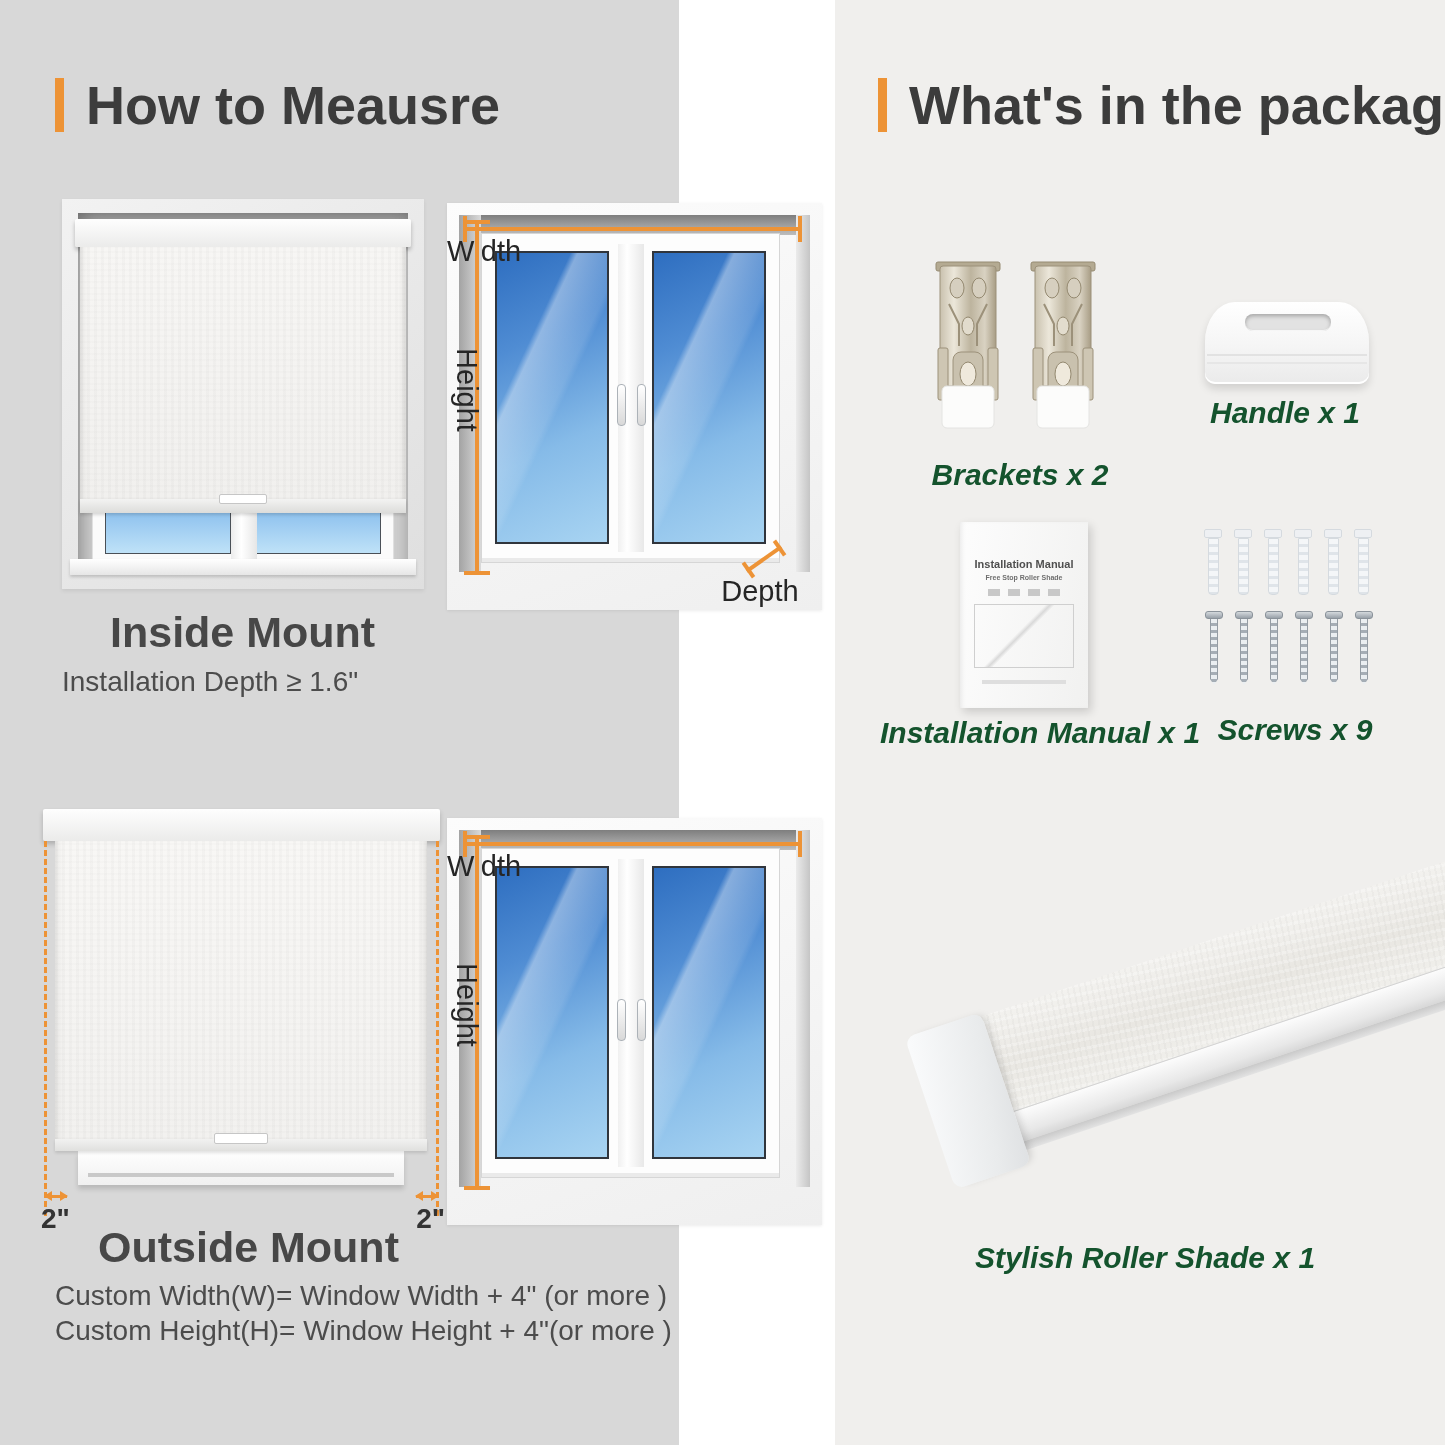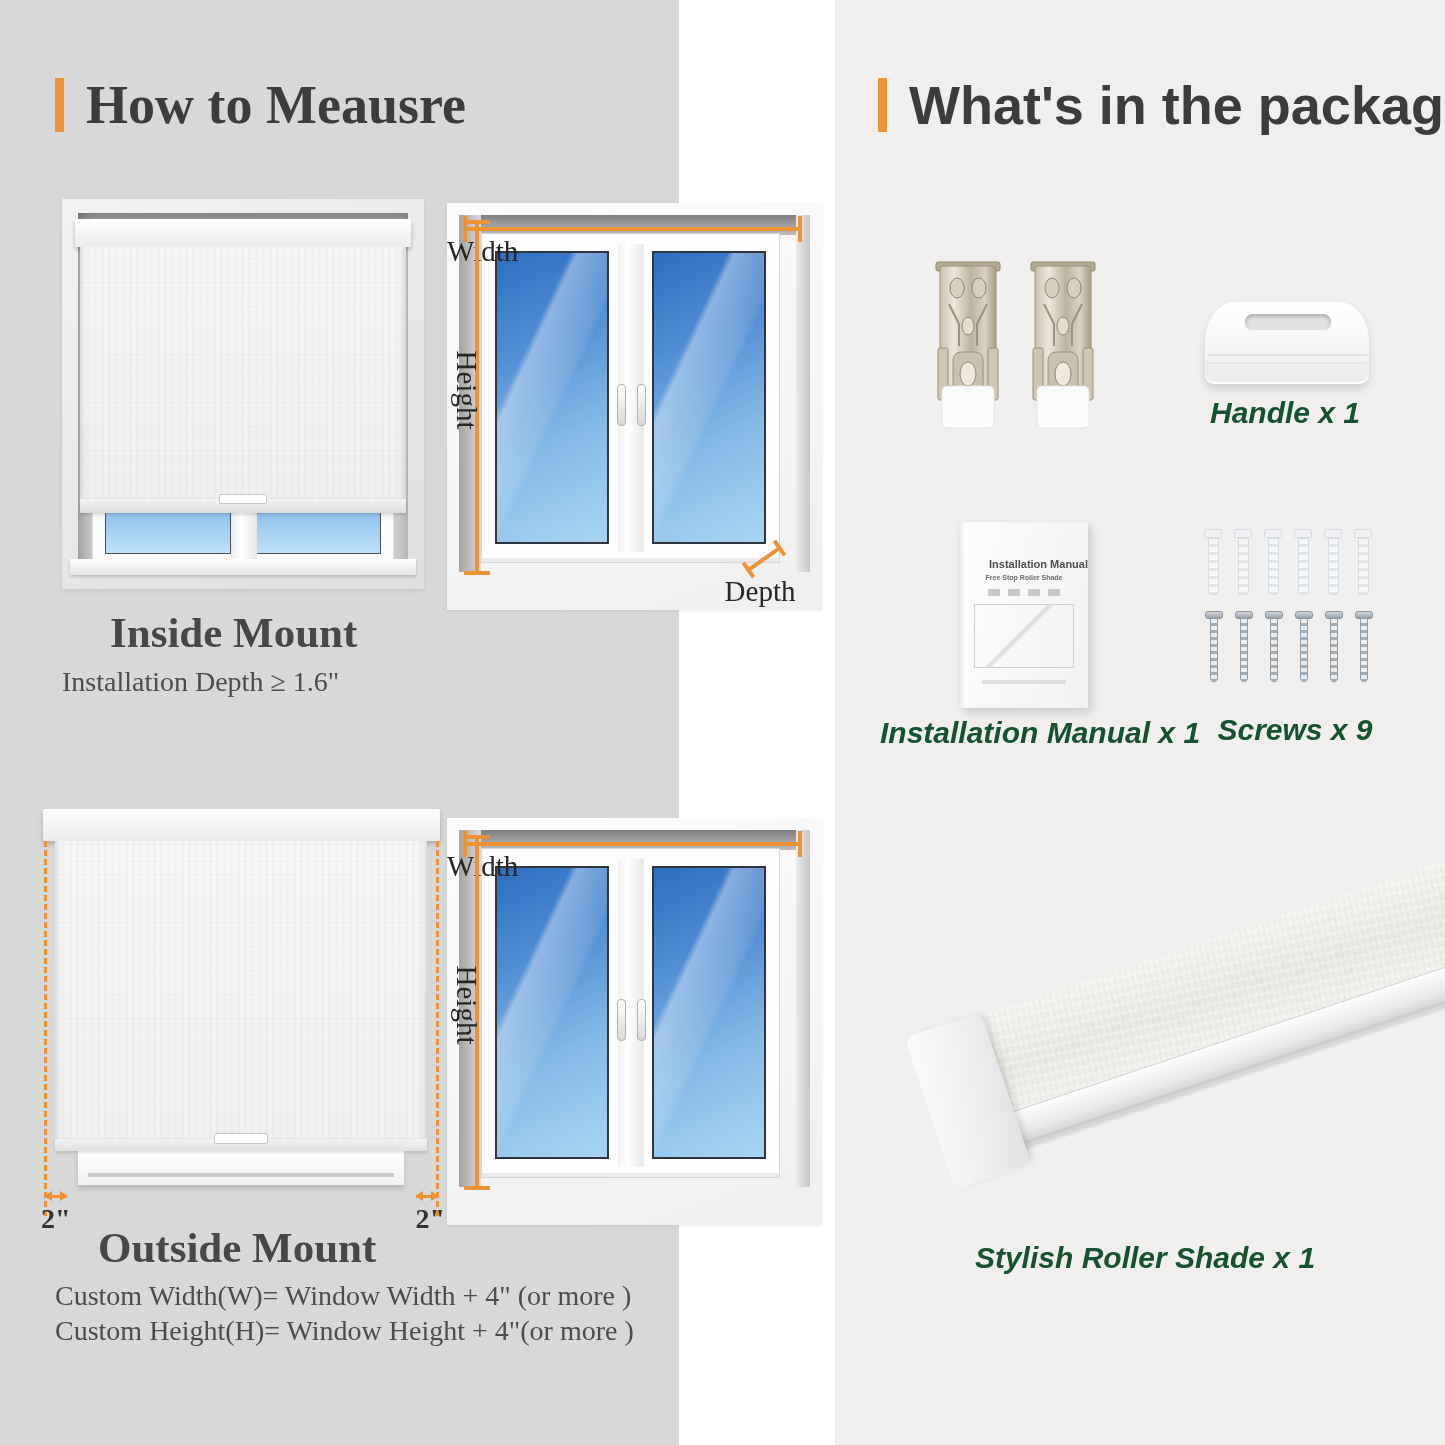--- a/index.html
+++ b/index.html
@@ -1,21 +1,21 @@
 <!DOCTYPE html>
 <html style="--accent: #ED9336; --panel-left-bg: #d8d8d8; --panel-right-bg: #f0efed; --title-color: #3c3c3c; --glass-blue: #4f8cd3;"><head>
 <meta charset="utf-8">
 <style>
   html,body { margin:0; padding:0; background:#fff; }
   * { box-sizing:border-box; }
   .canvas {
     position:relative; width:1445px; height:1445px; overflow:hidden;
     font-family:"Liberation Sans", sans-serif; color:#333;
   }
-  .panel-left  { position:absolute; left:0; top:0; width:679px; height:1445px; background:var(--panel-left-bg,#d8d8d8);font-family:Liberation Serif, serif; }
+  .panel-left  { position:absolute; left:0; top:0; width:679px; height:1445px; background:var(--panel-left-bg,#d8d8d8); }
   .panel-right { position:absolute; left:835px; top:0; width:610px; height:1445px; background:var(--panel-right-bg,#f0efed); }
 
   
   .sec-title { position:absolute; display:flex; align-items:center; gap:22px; }
   .sec-title .bar { width:9px; height:54px; background:var(--accent,#ED9336); }
   .sec-title .txt { font-size:54px; font-weight:bold; color:var(--title-color,#3c3c3c); line-height:58px; white-space:nowrap; }
 
   .heading { position:absolute; font-size:43px; font-weight:bold; color:#474747; white-space:nowrap; }
   .bodytext { position:absolute; font-size:28px; color:#4c4c4c; }
   .bodytext div { height:33.5px; line-height:33.5px; white-space:nowrap; }
@@ -110,21 +110,21 @@
     background:linear-gradient(180deg,#ffffff,#f5f5f5 55%,#eaeaea);
     border-radius:30px 30px 10px 10px / 40px 40px 10px 10px;
     box-shadow:0 5px 9px rgba(0,0,0,.13), inset 0 -2px 0 #fff; }
   .pk-handle .slot { position:absolute; left:40px; top:12px; width:86px; height:17px; background:#e2e2e2; border-radius:8px;
     box-shadow: inset 0 2px 4px rgba(0,0,0,.28), inset 0 -1px 0 #ffffff; }
   .pk-handle .lines { position:absolute; left:2px; right:2px; top:52px; height:10px;
     border-top:2px solid #e2e2e2; border-bottom:2px solid #e6e6e6; }
 
   .pk-manual { position:absolute; left:960px; top:522px; width:128px; height:186px;
     background:linear-gradient(100deg,#fdfdfd,#f1f1f0); box-shadow:3px 4px 9px rgba(0,0,0,.16), inset 4px 0 6px -4px rgba(0,0,0,.12); }
-  .pk-manual .m-title { margin-top:36px; text-align:right; font-size:11px; font-weight:bold; color:#4f4f4f; }
+  .pk-manual .m-title { margin-top:36px; text-align:center; font-size:11px; font-weight:bold; color:#4f4f4f; }
   .pk-manual .m-sub { margin-top:4px; text-align:center; font-size:7px; font-weight:bold; color:#6e6e6e; }
   .pk-manual .m-squiggles { margin:8px auto 0; width:72px; height:7px;
     background:repeating-linear-gradient(90deg,#c8c8c8 0 12px, transparent 12px 20px); }
   .pk-manual .m-fig { margin:8px auto 0; width:100px; height:64px; border:1px solid #cfcfcf;
     background:linear-gradient(135deg, transparent 44%, #d9d9d9 47%, transparent 50%); }
   .pk-manual .m-foot { margin:12px auto 0; width:84px; height:4px; background:#dedede; }
 
   .anchor { position:absolute; width:18px; height:68px; opacity:.88; }
   .anchor .cap { width:18px; height:9px; background:#eef1f4; border:1px solid #d2d8de; border-radius:2px; }
   .anchor .abody { margin:0 auto; width:11px; height:57px;
@@ -309,20 +309,21 @@
         <ellipse cx="44" cy="28" rx="7" ry="10" fill="#d6cfbf" stroke="#93886f"></ellipse>
         <path d="M14 44 L24 64 L24 86 M52 44 L42 64 L42 86" fill="none" stroke="#9c917a" stroke-width="2"></path>
         <ellipse cx="33" cy="66" rx="6" ry="9" fill="#e2dccd" stroke="#93886f"></ellipse>
         <rect x="3" y="88" width="10" height="52" rx="2" fill="#cec6b3" stroke="#9c917a"></rect>
         <rect x="53" y="88" width="10" height="52" rx="2" fill="#cec6b3" stroke="#9c917a"></rect>
         <rect x="18" y="92" width="30" height="44" rx="8" fill="#c9c1ae" stroke="#9c917a"></rect>
         <ellipse cx="33" cy="114" rx="8" ry="12" fill="#efe9dc" stroke="#93886f"></ellipse>
         <rect x="7" y="126" width="52" height="42" rx="5" fill="#fcfcfb" stroke="#e4e4e2"></rect>
       </svg>
     </div>
+    <div class="item-label" style="left:55px; top:458px; width:260px;">Brackets x 2</div>
 
     <div class="pk-handle" style="left:370px; top:302px;">
       <div class="slot"></div>
       <div class="lines"></div>
     </div>
     <div class="item-label" style="left:330px; top:396px; width:240px;">Handle x 1</div>
 
     <div class="pk-manual" style="left:125px; top:522px;">
       <div class="m-title">Installation Manual</div>
       <div class="m-sub">Free Stop Roller Shade</div>

